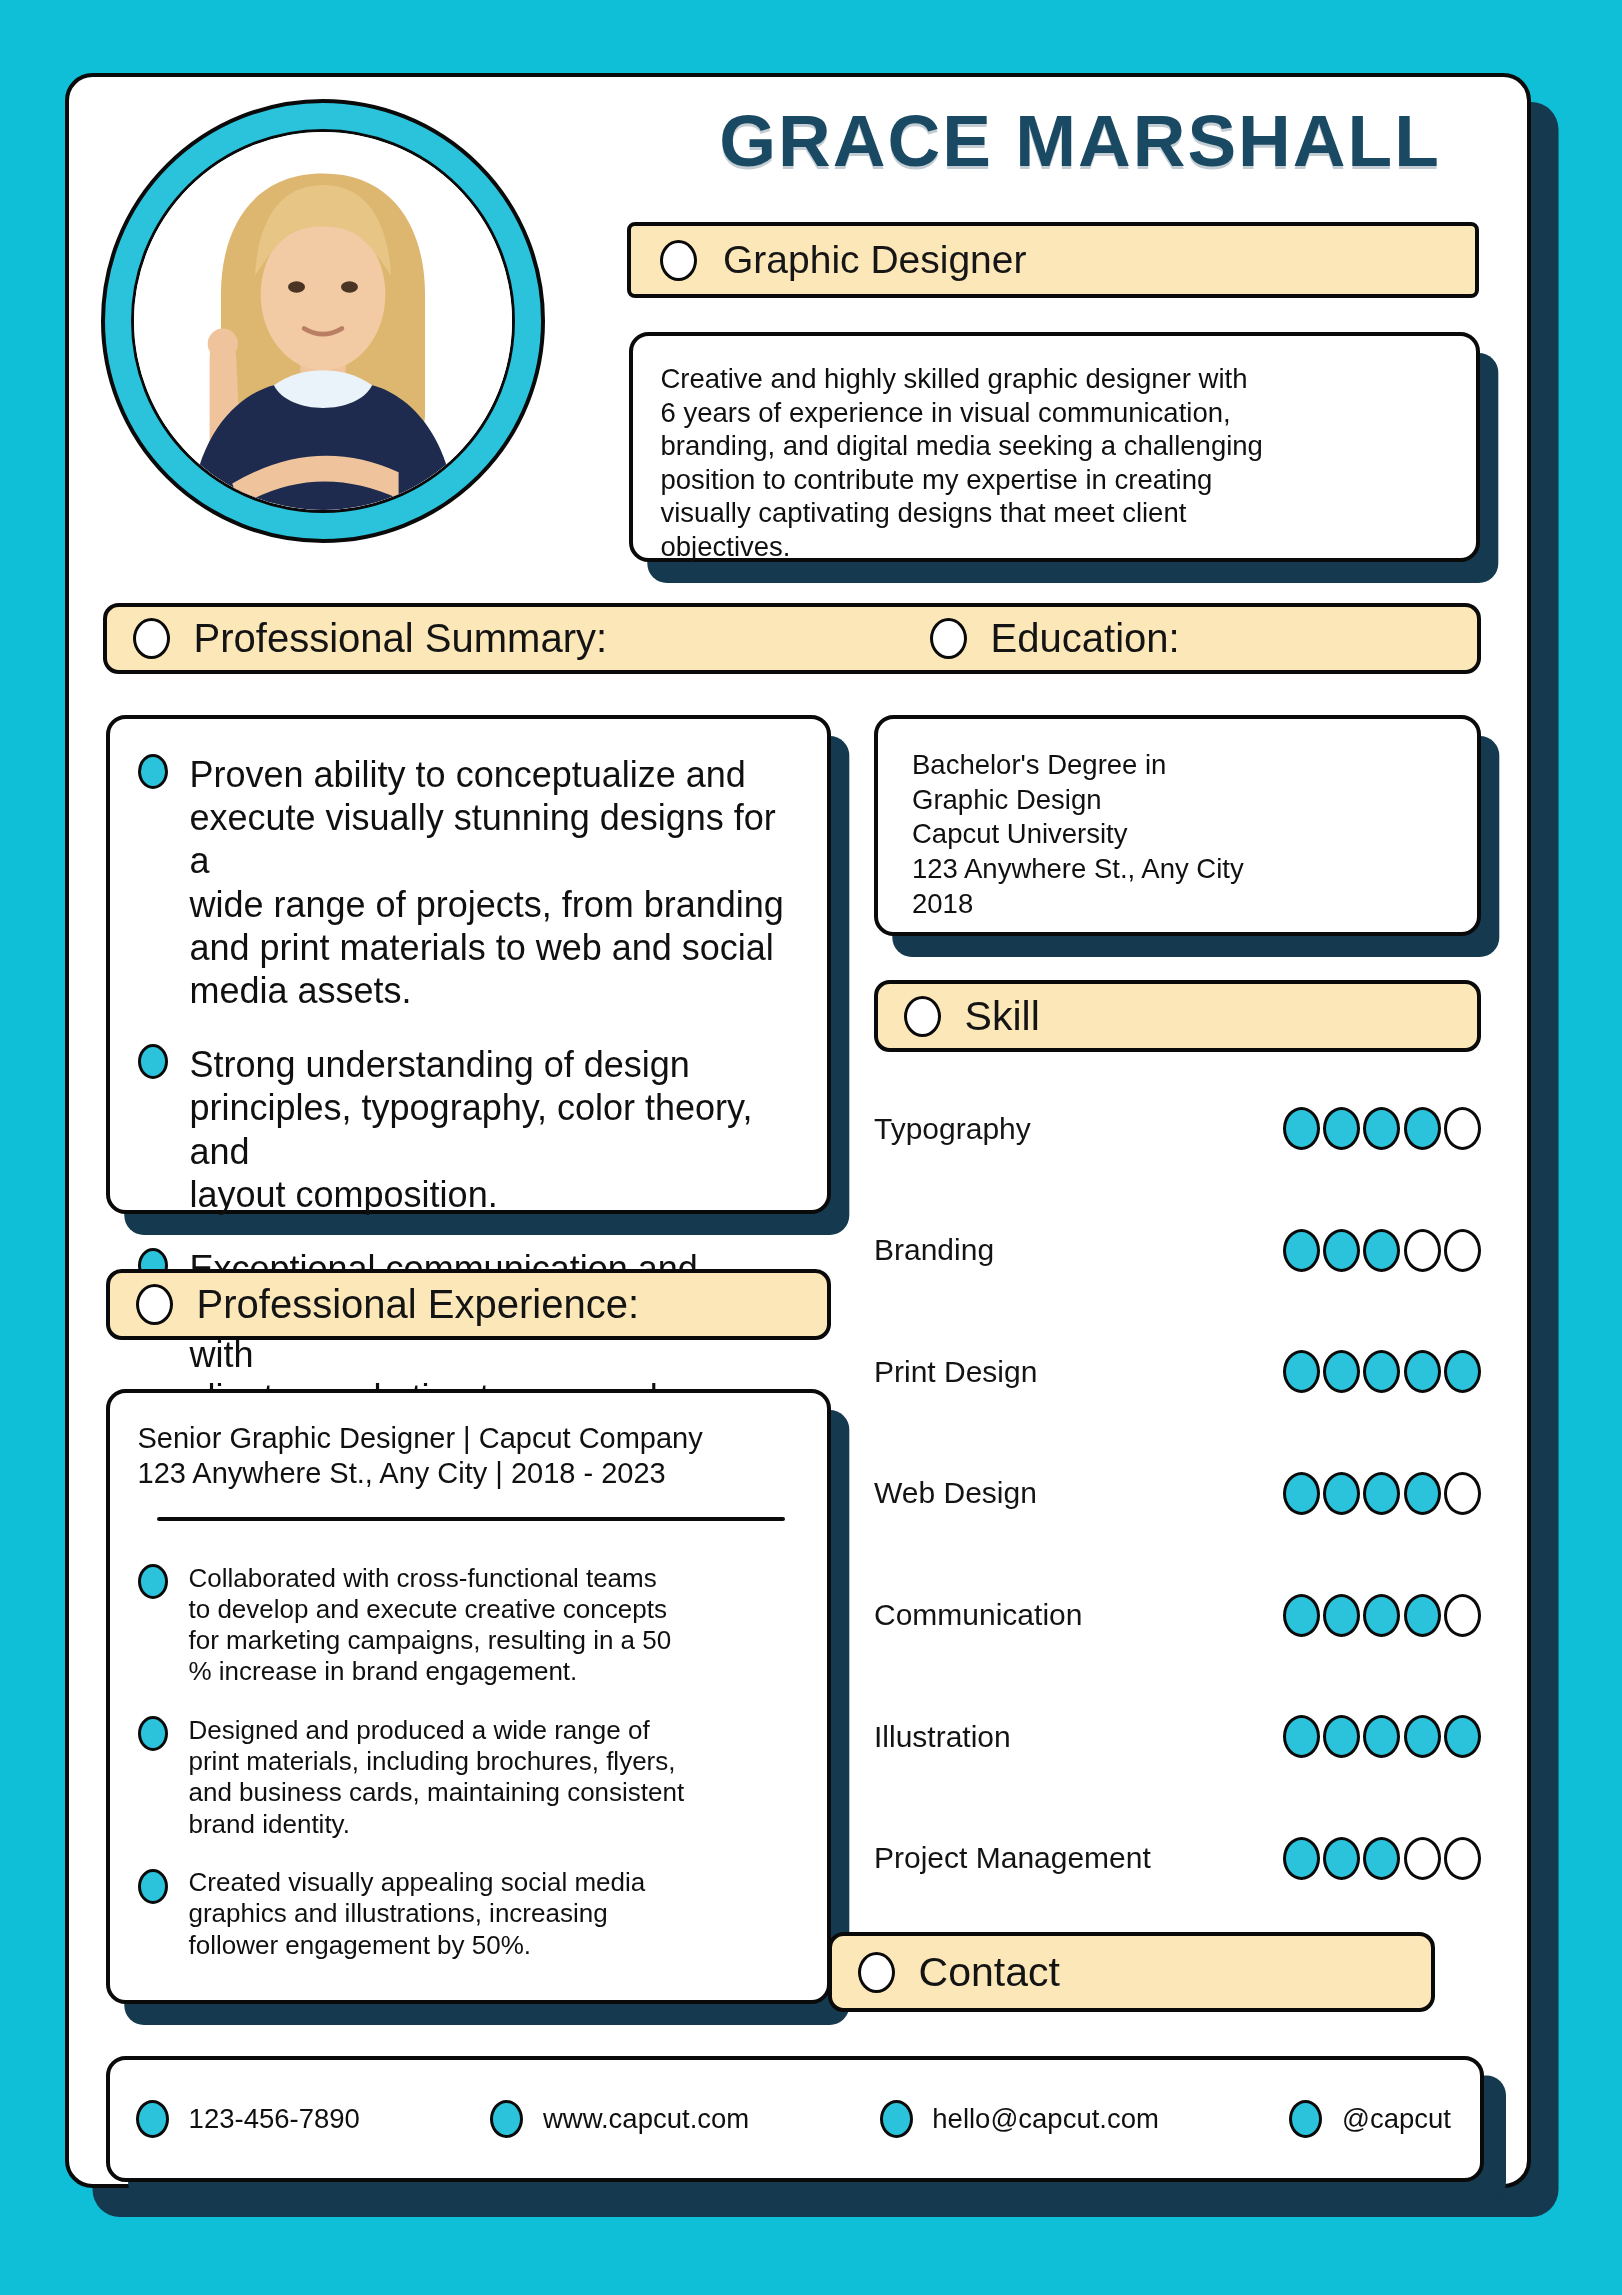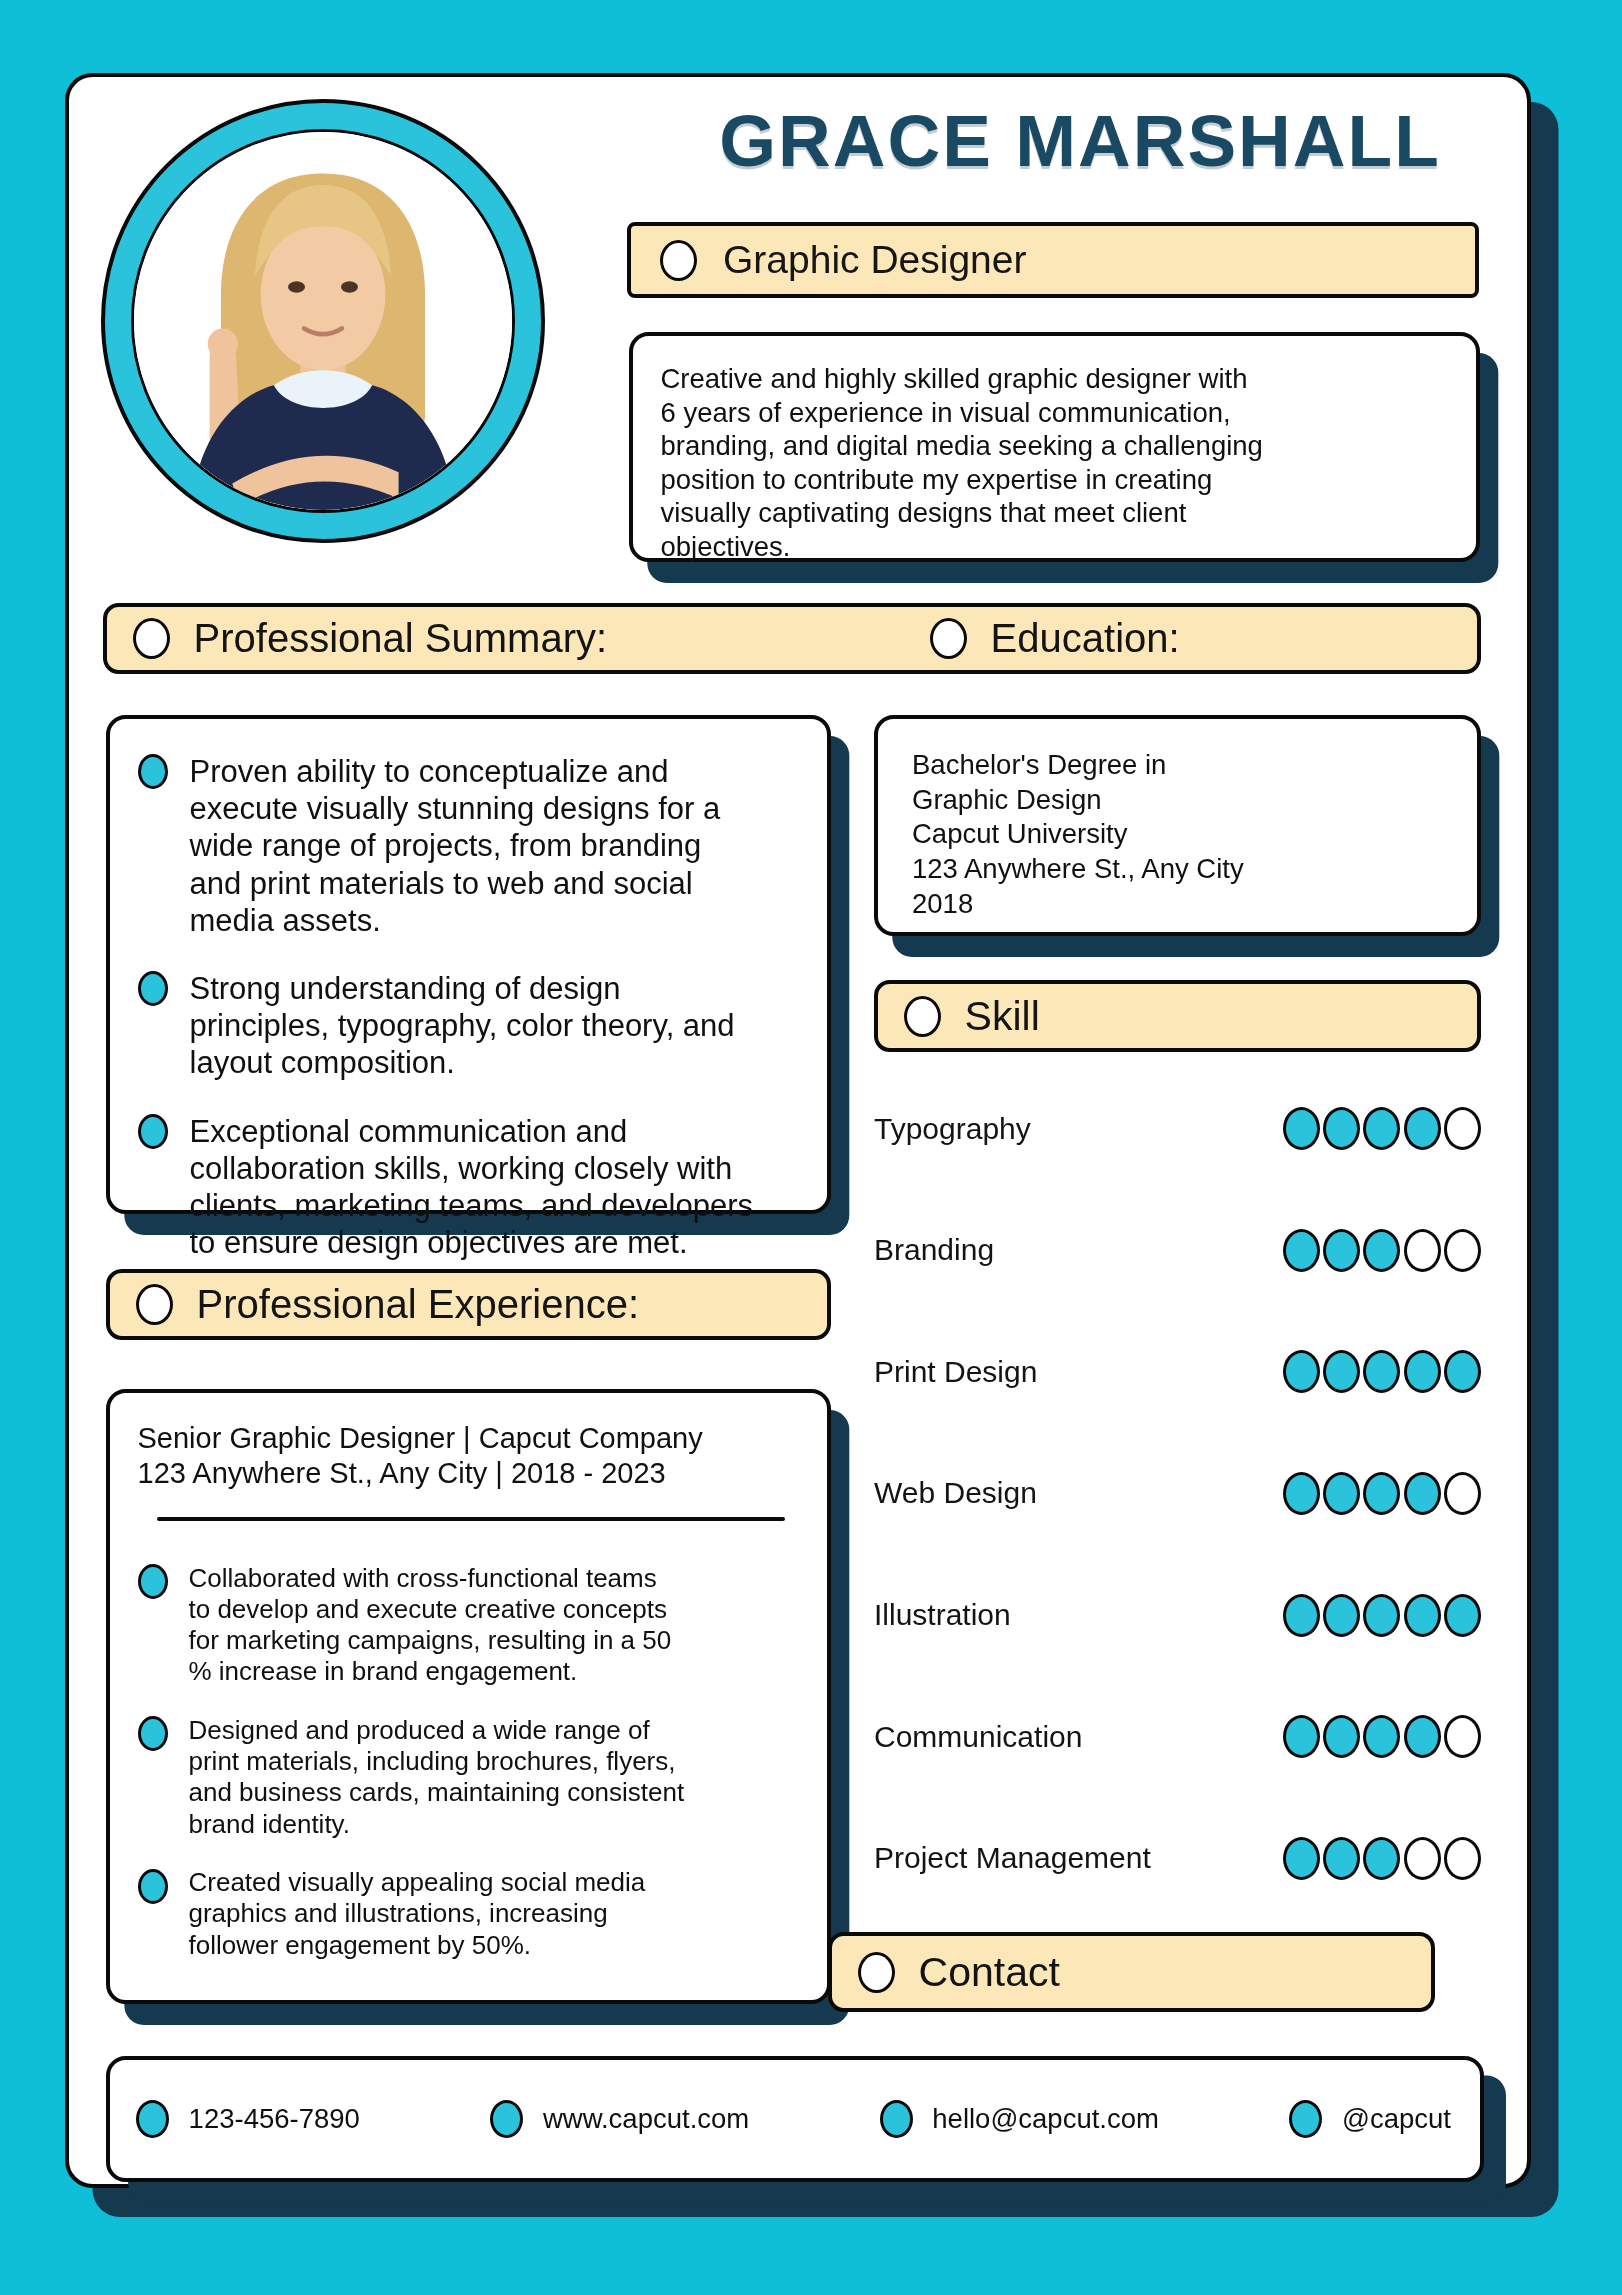--- a/index.html
+++ b/index.html
@@ -99,21 +99,21 @@
   .objective-text{font-size:27.5px;line-height:1.22;white-space:pre-line;}
 
   
   .dual-bar{left:103px;top:603px;width:1378px;height:71px;}
   .dual-bar .bar-group.education{position:absolute;left:823px;}
 
   
   .summary-box{left:106px;top:715px;width:725px;height:499px;padding:34px 23.6px 0 27.5px;}
   .bullet-row{display:flex;align-items:flex-start;gap:22px;margin-bottom:31px;}
   .bullet-row .dot-cyan{margin-top:1.3px;width:30px;height:35px;border-width:3.3px;}
-  .bullet-text{font-size:31px;line-height:1.2;white-space:pre-line;}
+  .bullet-text{font-size:36px;line-height:1.2;white-space:pre-line;}
 
   
   .education-box{left:874px;top:715px;width:607px;height:221px;padding:29px 40px 0 34px;}
   .education-text{font-size:27.5px;line-height:1.26;white-space:pre-line;}
 
   
   .skill-bar{left:874px;top:980px;width:607px;height:72px;}
   #skills-list{
     position:absolute;left:874px;top:1068px;width:607px;height:851px;
     display:grid;grid-template-rows:repeat(7,1fr);
@@ -285,37 +285,37 @@
         <span class="skill-label">Web Design</span>
         <span class="skill-dots">
           <span class="skill-dot filled"></span>
           <span class="skill-dot filled"></span>
           <span class="skill-dot filled"></span>
           <span class="skill-dot filled"></span>
           <span class="skill-dot"></span>
         </span>
       </div>
       <div class="skill-row">
+        <span class="skill-label">Communication</span>
+        <span class="skill-dots">
+          <span class="skill-dot filled"></span>
+          <span class="skill-dot filled"></span>
+          <span class="skill-dot filled"></span>
+          <span class="skill-dot filled"></span>
+          <span class="skill-dot"></span>
+        </span>
+      </div>
+      <div class="skill-row">
         <span class="skill-label">Illustration</span>
         <span class="skill-dots">
           <span class="skill-dot filled"></span>
           <span class="skill-dot filled"></span>
           <span class="skill-dot filled"></span>
           <span class="skill-dot filled"></span>
           <span class="skill-dot filled"></span>
-        </span>
-      </div>
-      <div class="skill-row">
-        <span class="skill-label">Communication</span>
-        <span class="skill-dots">
-          <span class="skill-dot filled"></span>
-          <span class="skill-dot filled"></span>
-          <span class="skill-dot filled"></span>
-          <span class="skill-dot filled"></span>
-          <span class="skill-dot"></span>
         </span>
       </div>
       <div class="skill-row">
         <span class="skill-label">Project Management</span>
         <span class="skill-dots">
           <span class="skill-dot filled"></span>
           <span class="skill-dot filled"></span>
           <span class="skill-dot filled"></span>
           <span class="skill-dot"></span>
           <span class="skill-dot"></span>

